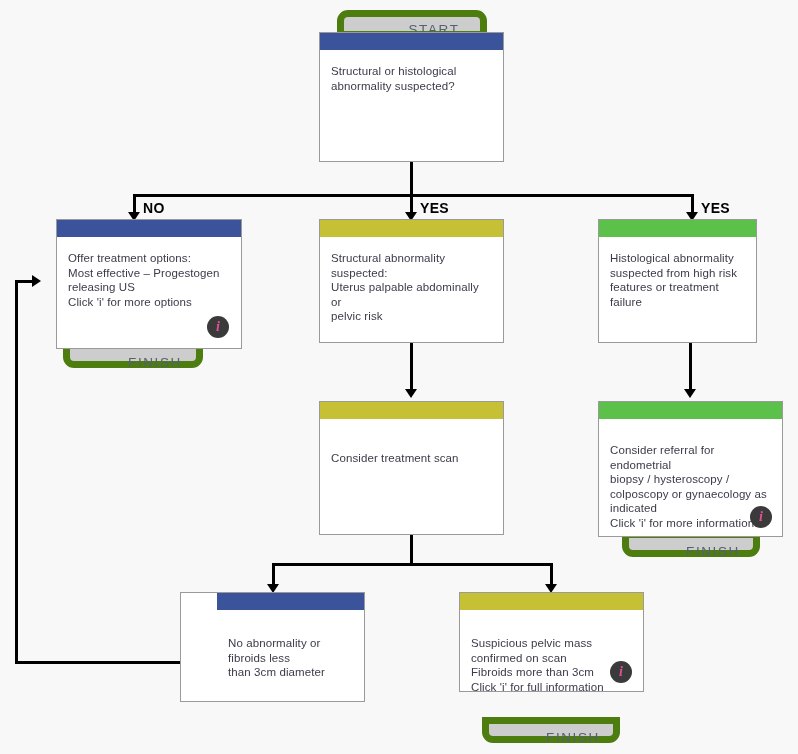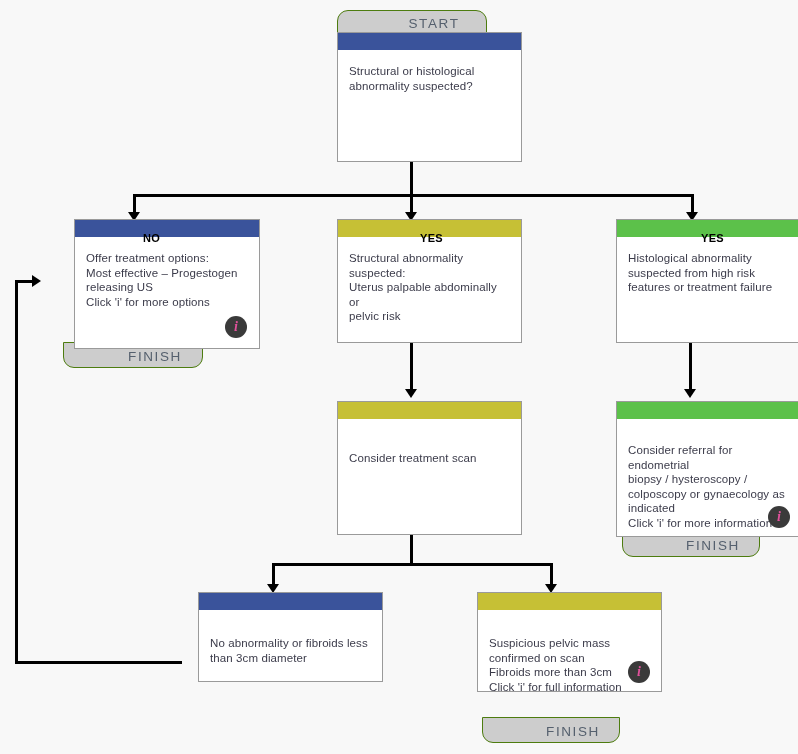--- a/index.html
+++ b/index.html
@@ -19,21 +19,20 @@
     overflow: hidden;
   }
 
   
   .node {
     position: absolute;
     box-sizing: border-box;
     background: #ffffff;
     border: 1px solid #9a9a9a;
     z-index: 4;
-    margin-left: 18px;
   }
   .node-head {
     height: 17px;
     width: 100%;
     box-sizing: border-box;
   }
   .node-body {
     position: relative;
     padding: 14px 11px 8px 11px;
     font-size: 11.5px;
@@ -41,21 +40,21 @@
     color: #3b3b4a;
     white-space: pre-line;
     letter-spacing: 0.1px;
   }
 
   
   .capsule {
     position: absolute;
     box-sizing: border-box;
     background: #cdcdcd;
-    border: 1px solid #4d7c0f;
+    border: 7px solid #4d7c0f;
     color: #55606e;
     font-size: 13.5px;
     letter-spacing: 1.6px;
     text-align: center;
     z-index: 1;
     padding-left: 44px;
   }
   .capsule-start {
     border-radius: 11px 11px 0 0;
     line-height: 26px;
@@ -110,26 +109,25 @@
     height: 0;
     border-top: 6px solid transparent;
     border-bottom: 6px solid transparent;
     border-left: 9px solid #000000;
     z-index: 3;
   }
 
   
   .branch-label {
     position: absolute;
-    font-size: 11px;
+    font-size: 14px;
     font-weight: bold;
     color: #000000;
     letter-spacing: 0.3px;
     z-index: 5;
-    margin-top: 32px;
   }
 </style>
 </head>
 <body>
 
 <div id="canvas">
 
   <div class="capsule capsule-start" style="left:337px; top:10px; width:150px;">START</div>
 
   <div class="node" style="left:319px; top:32px; width:185px; height:130px;">
@@ -169,21 +167,21 @@
     <div class="node-head" style="background:#c6c035;"></div>
     <div class="node-body">Structural abnormality
 suspected:
 Uterus palpable abdominally or
 pelvic risk</div>
   </div>
 
   <div class="conn-v" style="left:410px; top:343px; height:48px;"></div>
   <div class="arrow-down" style="left:405px; top:389px;"></div>
 
-  <div class="node" style="left:598px; top:219px; width:195px; height:124px;">
+  <div class="node" style="left:598px; top:219px; width:159px; height:124px;">
     <div class="node-head" style="background:#5cc14a;"></div>
     <div class="node-body">Histological abnormality
 suspected from high risk
 features or treatment failure</div>
   </div>
 
   <div class="conn-v" style="left:689px; top:343px; height:48px;"></div>
   <div class="arrow-down" style="left:684px; top:389px;"></div>
 
   <div class="node" style="left:319px; top:401px; width:185px; height:134px;">
@@ -205,21 +203,21 @@
 
   <div class="conn-v" style="left:410px; top:535px; height:31px;"></div>
   <div class="conn-h" style="left:272px; top:563px; width:281px;"></div>
 
   <div class="conn-v" style="left:272px; top:563px; height:24px;"></div>
   <div class="arrow-down" style="left:267px; top:584px;"></div>
 
   <div class="conn-v" style="left:550px; top:563px; height:24px;"></div>
   <div class="arrow-down" style="left:545px; top:584px;"></div>
 
-  <div class="node" style="left:180px; top:592px; width:185px; height:90px;">
+  <div class="node" style="left:180px; top:592px; width:185px; height:110px;padding-left:36px;">
     <div class="node-head" style="background:#3a539b;"></div>
     <div class="node-body" style="padding-top:26px;">No abnormality or fibroids less
 than 3cm diameter</div>
   </div>
 
   <div class="capsule capsule-finish" style="left:482px; top:717px; width:138px;">FINISH</div>
 
   <div class="node" style="left:459px; top:592px; width:185px; height:100px;">
     <div class="node-head" style="background:#c6c035;"></div>
     <div class="node-body" style="padding-top:26px;">Suspicious pelvic mass

